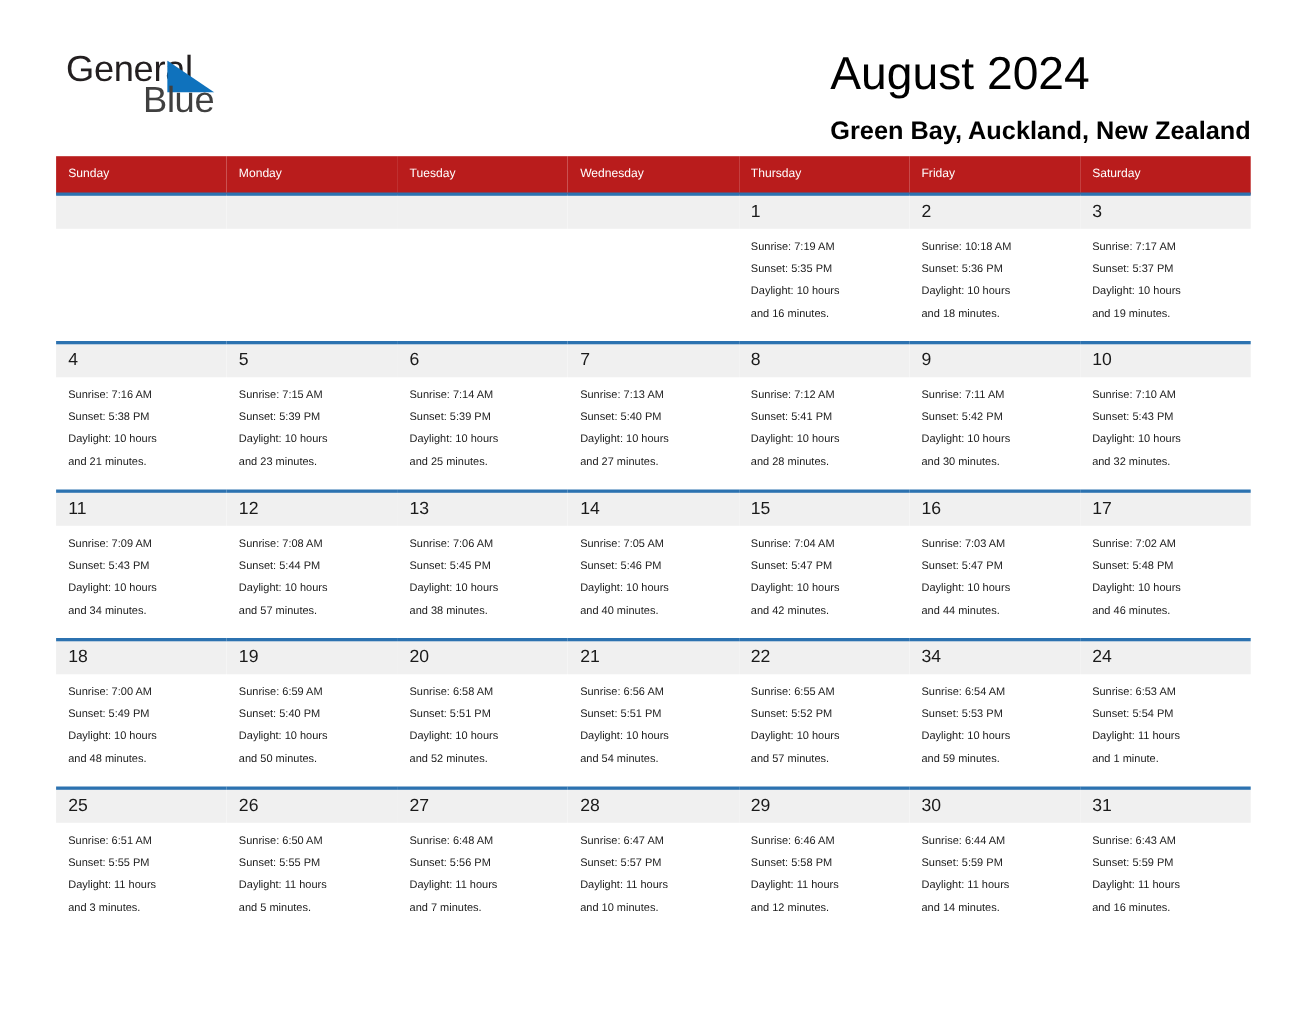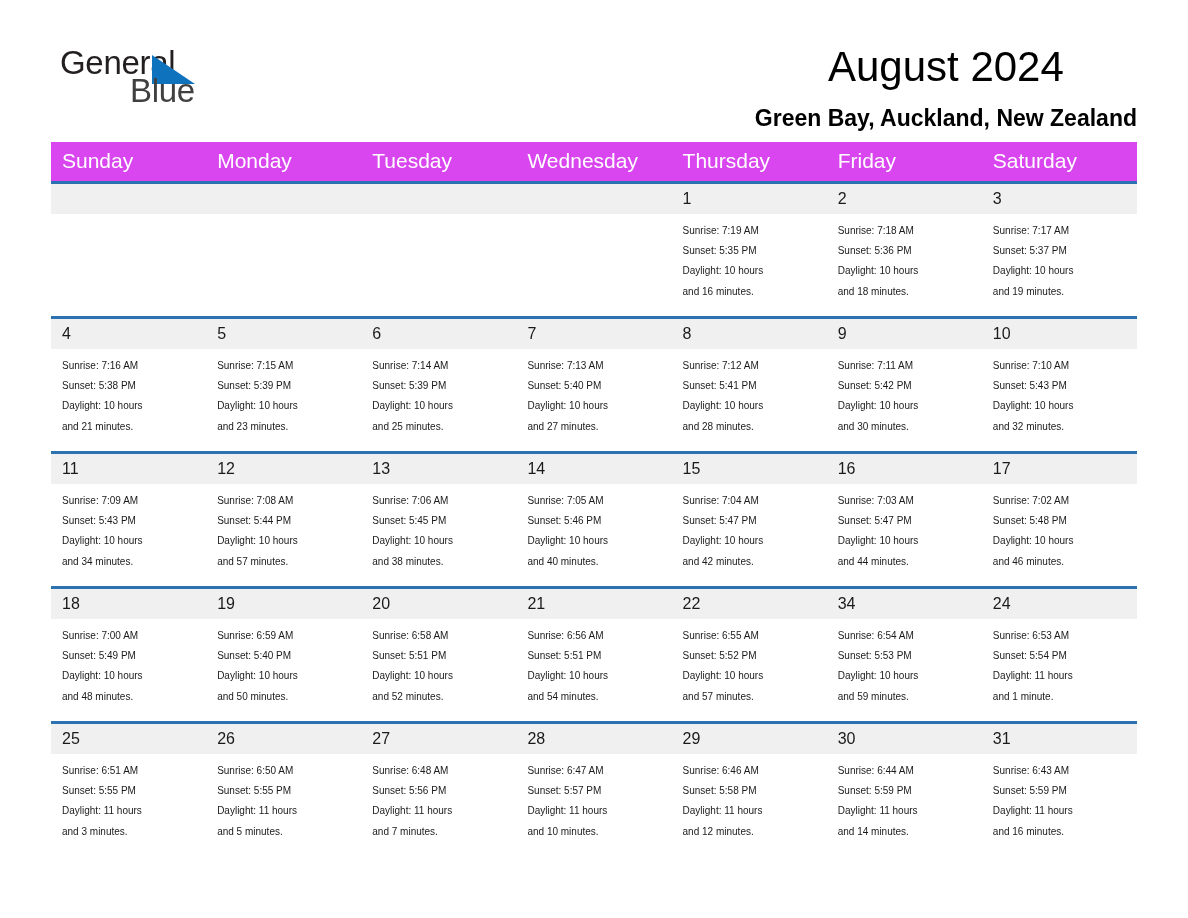--- a/index.html
+++ b/index.html
@@ -62,21 +62,21 @@
   }
   .brand-blue {
     position: absolute;
     left: 79px;
     top: 30px;
     font-size: 33px;
     letter-spacing: -0.3px;
     color: #404040;
   }
   .title-block {
-    text-align: center;
+    text-align: left;
     padding-top: 0px;
   }
   .cal-title {
     font-size: 42px;
     line-height: 49px;
     color: #000;
     font-weight: normal;
     margin: 0;
     letter-spacing: 0px;
   }
@@ -92,23 +92,23 @@
   
   .calendar {
     margin-top: 22px;
     width: 1086px;
     border-collapse: collapse;
     table-layout: fixed;
   }
   .calendar col { width: 155.14px; }
 
   .dow-row th {
-    background: #d946ef;
+    background: #b91c1c;
     color: #ffffff;
-    font-size: 21px;
+    font-size: 11px;
     font-weight: normal;
     text-align: left;
     padding: 7px 0 8px 11px;
     height: 18px;
     letter-spacing: 0px;
   }
 
   .week-row td {
     vertical-align: top;
     border-top: 3px solid #2c72b0;
@@ -225,21 +225,21 @@
             <div class="cell-body">
               <div>Sunrise: 7:19 AM</div>
               <div>Sunset: 5:35 PM</div>
               <div>Daylight: 10 hours</div>
               <div>and 16 minutes.</div>
             </div>
           </td>
         <td>
             <div class="daynum">2</div>
             <div class="cell-body">
-              <div>Sunrise: 7:18 AM</div>
+              <div>Sunrise: 10:18 AM</div>
               <div>Sunset: 5:36 PM</div>
               <div>Daylight: 10 hours</div>
               <div>and 18 minutes.</div>
             </div>
           </td>
         <td>
             <div class="daynum">3</div>
             <div class="cell-body">
               <div>Sunrise: 7:17 AM</div>
               <div>Sunset: 5:37 PM</div>

